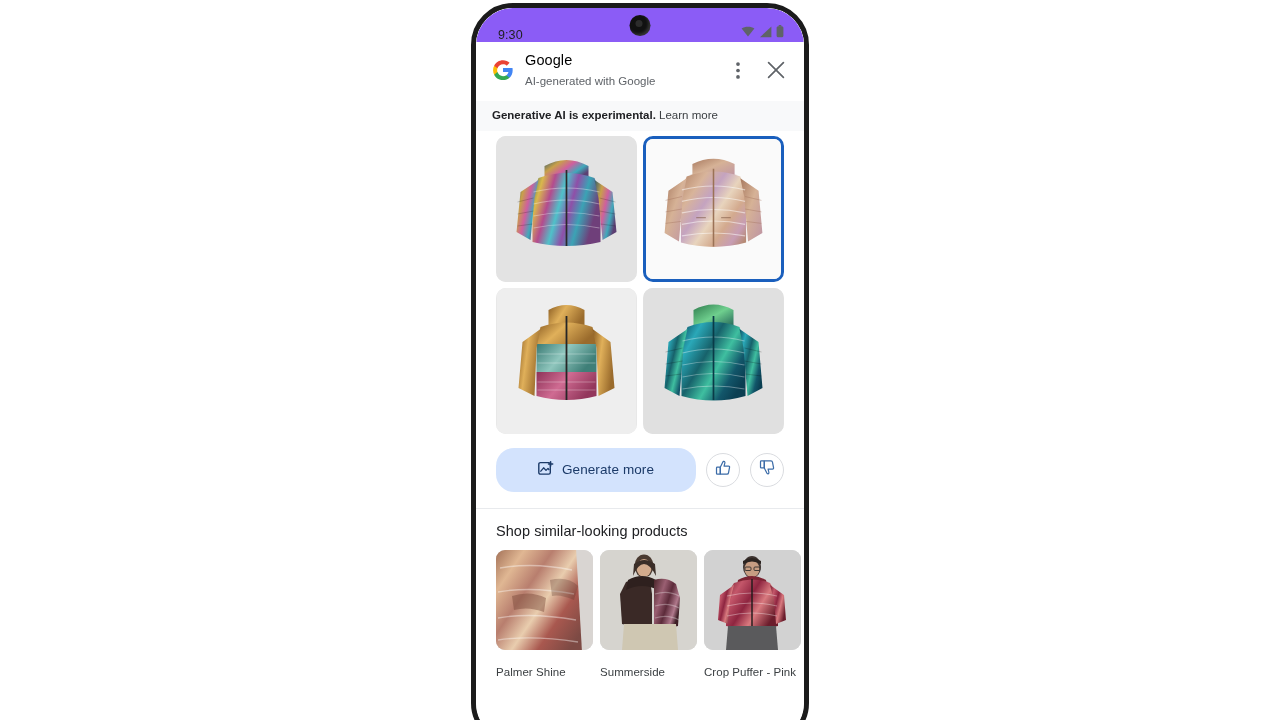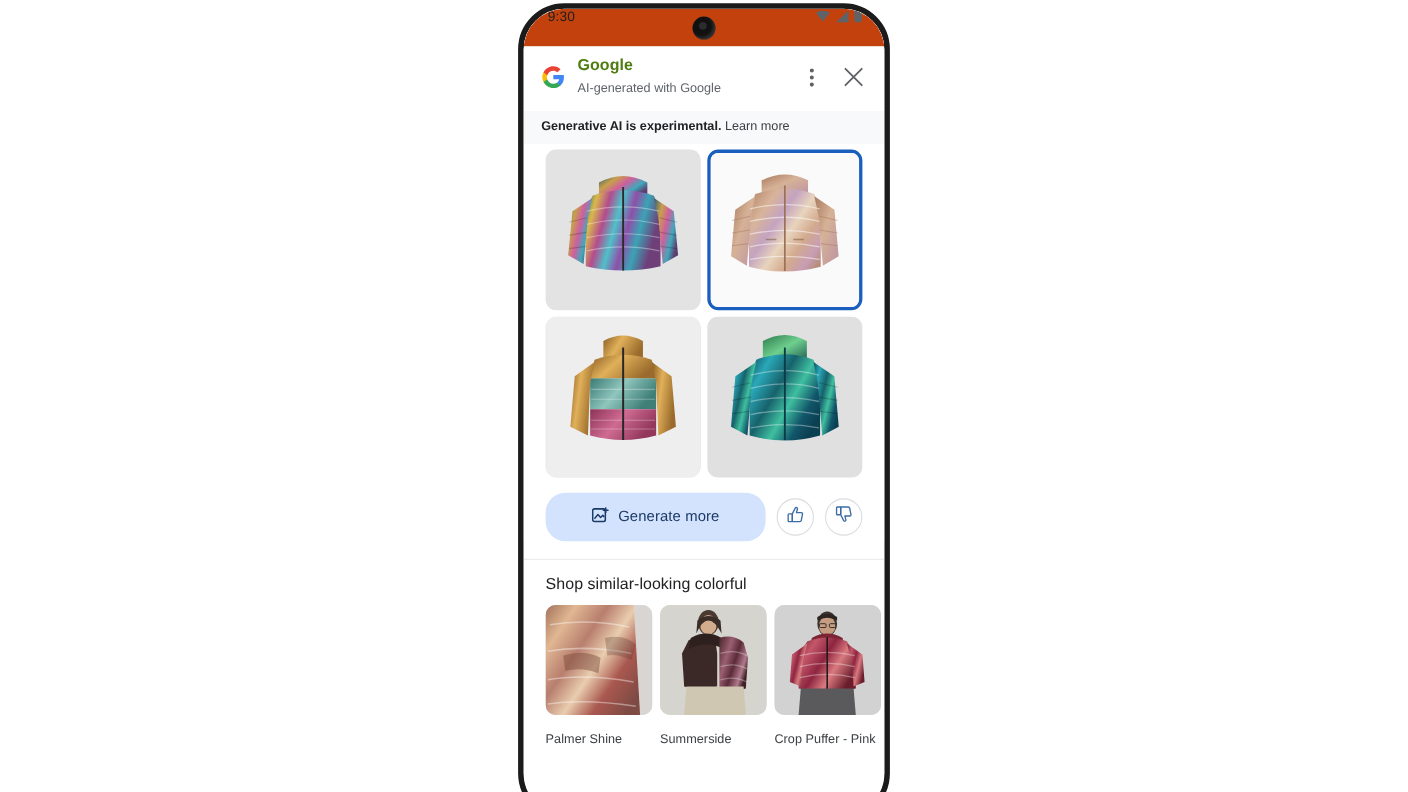--- a/index.html
+++ b/index.html
@@ -38,23 +38,23 @@
     inset: 0;
     background: #ffffff;
     border-radius: 37px;
     overflow: hidden;
   }
 
   
   .status-bar {
     position: relative;
     height: 34px;
-    background: #c2410c;
-    display: flex;
-    align-items: flex-start;
+    background: #8b5cf6;
+    display: flex;
+    align-items: flex-end;
     justify-content: space-between;
     padding: 0 20px 0 22px;
     box-sizing: border-box;
   }
   .status-time {
     font-size: 12.5px;
     color: #1f1f1f;
     letter-spacing: .1px;
     font-weight: 400;
   }
@@ -92,22 +92,22 @@
   }
   .g-logo {
     width: 22px;
     height: 22px;
     flex: 0 0 22px;
     margin-right: 11px;
   }
   .header-text { flex: 1 1 auto; min-width: 0; }
   .header-title {
     font-size: 14.5px;
-    font-weight: 700;
-    color: #4d7c0f;
+    font-weight: 400;
+    color: #000000;
     line-height: 1.25;
     letter-spacing: .1px;
   }
   .header-sub {
     font-size: 11.5px;
     color: #5f6368;
     line-height: 1.35;
     margin-top: 5px;
   }
   .header-actions {
@@ -525,21 +525,21 @@
             <svg width="17" height="17" viewBox="0 0 18 18">
               <path d="M5.6 8.4 L8.3 13.8 Q9.0 15.0 10.0 14.4 Q10.8 13.9 10.4 12.6 L9.6 9.6 L14.3 9.6 Q15.7 9.6 15.4 8.1 L14.3 2.4 Q14.1 1.0 12.7 1.0 L5.6 1.0 Z" fill="none" stroke="#3c6ca8" stroke-width="1.3" stroke-linejoin="round"></path>
               <rect x="1.6" y="1.0" width="4.0" height="7.4" rx="0.8" fill="none" stroke="#3c6ca8" stroke-width="1.3"></rect>
             </svg>
           </span>
         </button>
       </div>
 
       <div class="shop-divider"></div>
 
-      <div class="shop-title">Shop similar-looking colorful</div>
+      <div class="shop-title">Shop similar-looking products</div>
 
       <div class="shop-row">
 
         <div class="shop-card">
           <div class="shop-thumb">
             <svg viewBox="0 0 97 100" preserveAspectRatio="xMidYMid slice">
               <defs>
                 <linearGradient id="p1" x1="0" y1="0" x2="1" y2="0.8">
                   <stop offset="0" stop-color="#9d6a52"></stop>
                     <stop offset=".22" stop-color="#e0b793"></stop>

